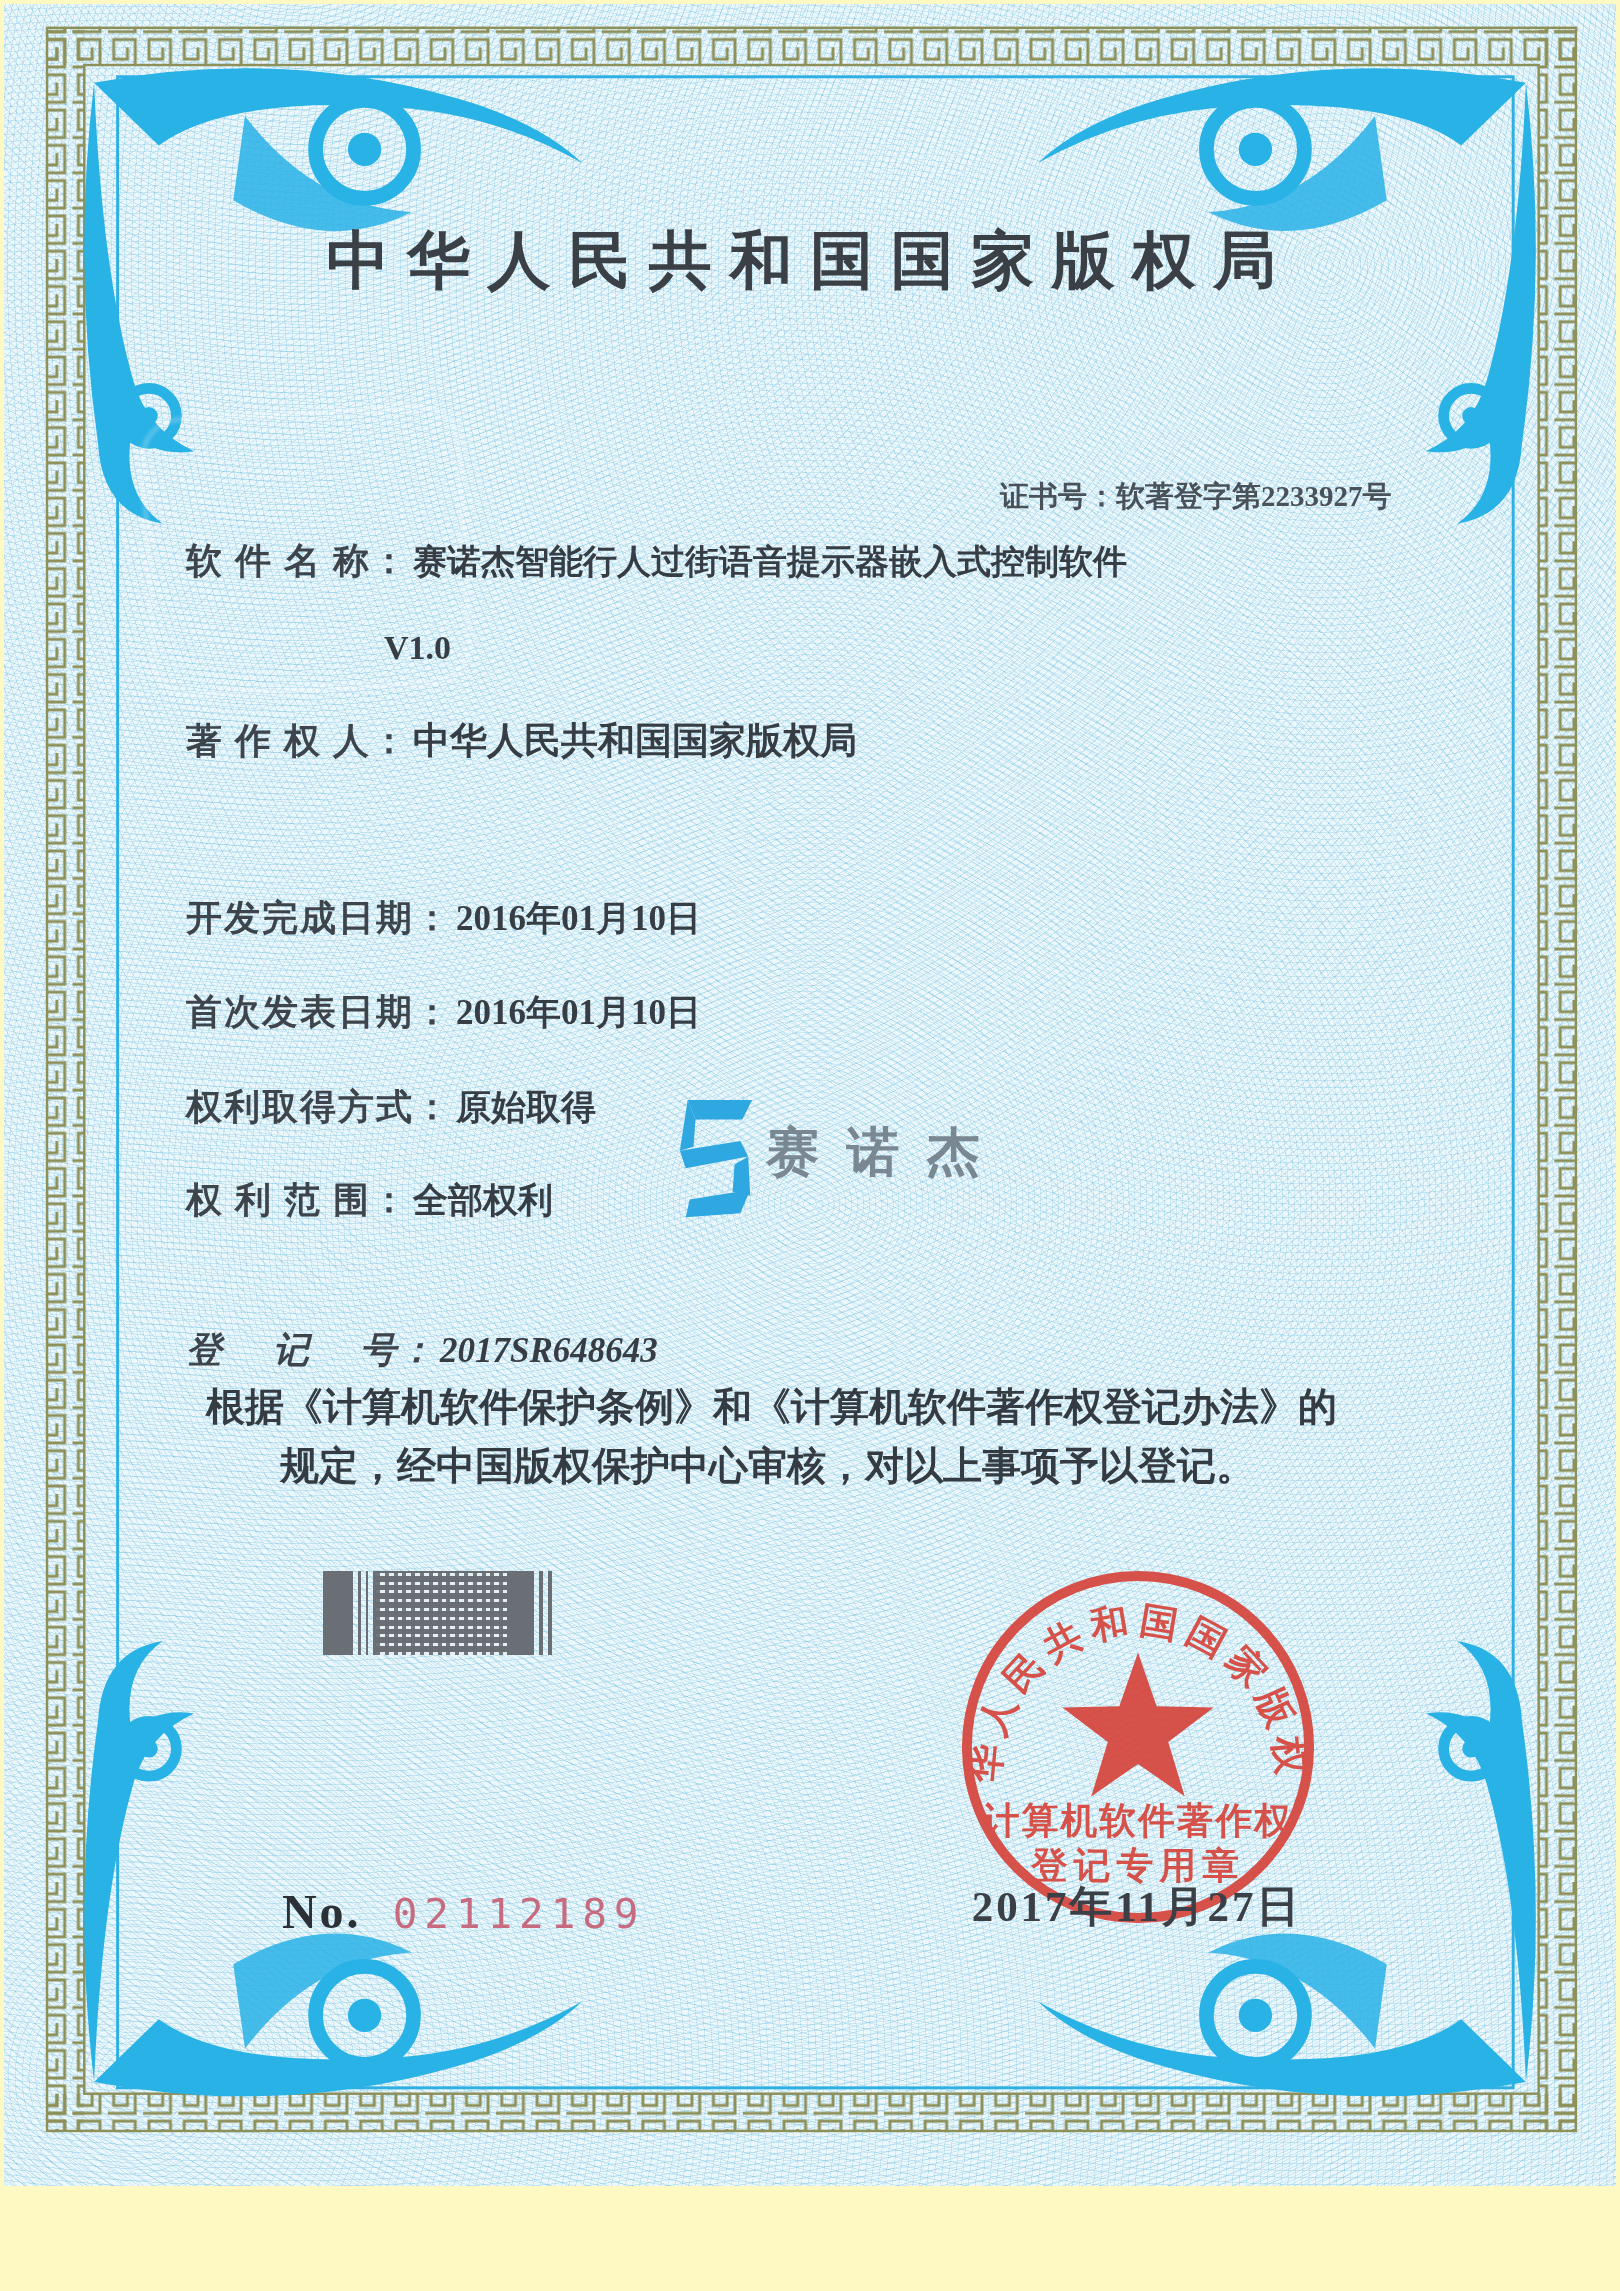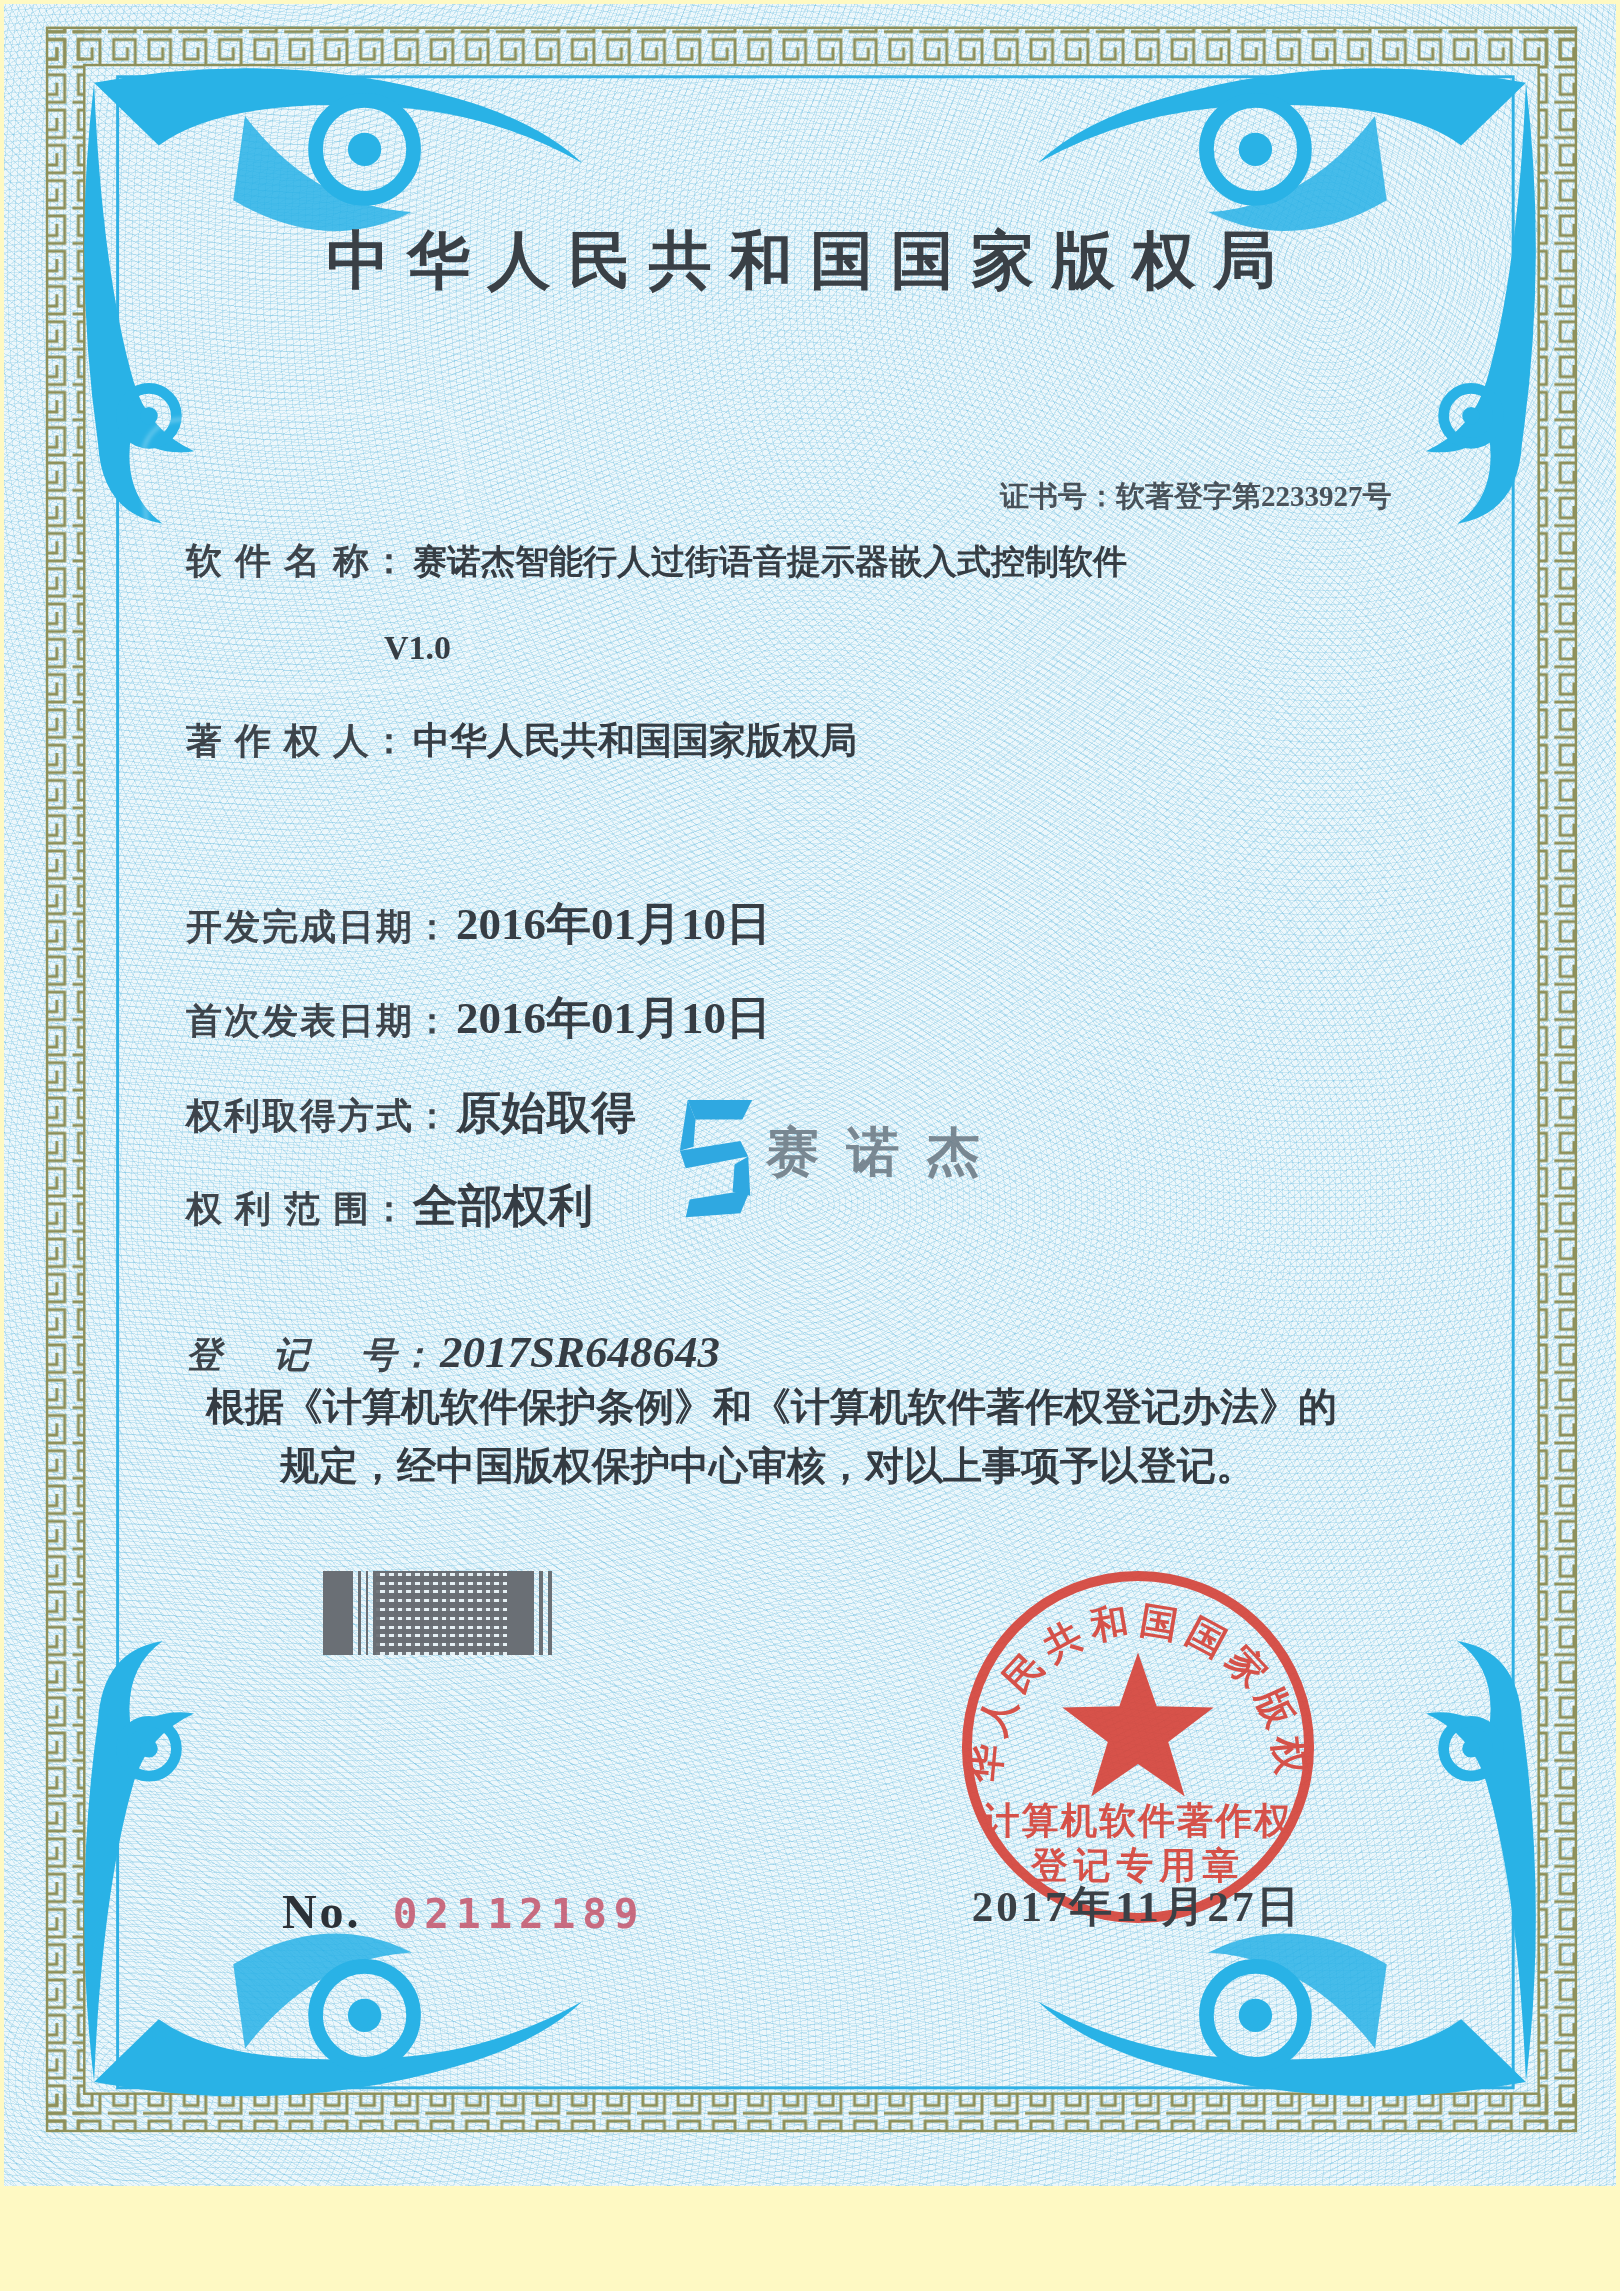--- a/index.html
+++ b/index.html
@@ -27,21 +27,21 @@
     position:absolute;left:147px;top:412px;width:314px;height:274px;
     border:2.9px solid rgba(255,255,255,.55);border-radius:39px;
     transform:rotate(-3deg);filter:blur(2px);
   }
   .t-center{position:absolute;left:0;width:1620px;text-align:center;white-space:nowrap;}
   .title1{top:218px;font-size:63px;font-weight:bold;letter-spacing:17.6px;color:#3a4046;}
   .title2{top:345px;font-size:75px;font-weight:bold;letter-spacing:11.8px;color:#31373d;}
   .certno{position:absolute;top:477px;left:1000px;font-size:29px;font-weight:bold;color:#49525a;white-space:nowrap;}
   .row{position:absolute;left:186px;white-space:nowrap;font-weight:bold;}
   .row .lab{font-size:36px;color:#3d444b;letter-spacing:2px;}
-  .row .val{font-size:45px;color:#363d44;}
+  .row .val{font-size:35px;color:#363d44;}
   .swname .val{font-size:34px;}
   .stmt{position:absolute;left:145px;width:1245px;font-size:39px;font-weight:bold;color:#343b42;white-space:nowrap;}
   
   .barcode{position:absolute;left:323px;top:1571px;width:229px;height:84px;display:flex;}
   .bc-solid-l{width:26.5px;background:#6a6f75;}
   .bc-thin-l{width:26.5px;background:repeating-linear-gradient(90deg,#6a6f75 0 2.9px,rgba(0,0,0,0) 2.9px 7.8px);}
   .bc-noise{flex:1;background:
       repeating-linear-gradient(90deg, rgba(104,109,115,.92) 0 3.9px, rgba(0,0,0,0) 3.9px 8.8px),
       repeating-linear-gradient(0deg, rgba(236,247,251,.95) 0 2.9px, rgba(0,0,0,0) 2.9px 8.8px),
       #6a6f75;}
@@ -51,21 +51,21 @@
   .wm-logo{position:absolute;left:674px;top:1096px;}
   .wm-text{position:absolute;left:766px;top:1117px;font-size:53px;font-weight:bold;
     color:rgba(108,122,132,.88);letter-spacing:27.4px;white-space:nowrap;
     font-family:"Liberation Sans","DejaVu Sans",sans-serif;}
   .stamp{position:absolute;left:949px;top:1558px;opacity:.92;}
   .stamp-date{position:absolute;left:951px;top:1878px;width:372px;text-align:center;
     font-size:43px;font-weight:bold;color:#3a4046;letter-spacing:2.9px;}
   .serial{position:absolute;left:282px;top:1884px;white-space:nowrap;}
   .serial .no{font-size:48px;font-weight:bold;color:#2c3137;letter-spacing:2.9px;}
   .serial .num{font-size:41px;color:rgba(196,84,106,.85);letter-spacing:6.9px;margin-left:27.4px;
-    font-family:"DejaVu Sans Mono","Liberation Mono",monospace;font-weight:bold;}
+    font-family:"DejaVu Sans Mono","Liberation Mono",monospace;}
 </style>
 </head>
 <body>
 
 <div class="page">
 
   <div class="scan"></div>
 
   <svg class="border-svg" width="1620" height="2292" viewBox="0 0 1653 2338">
     <defs>

